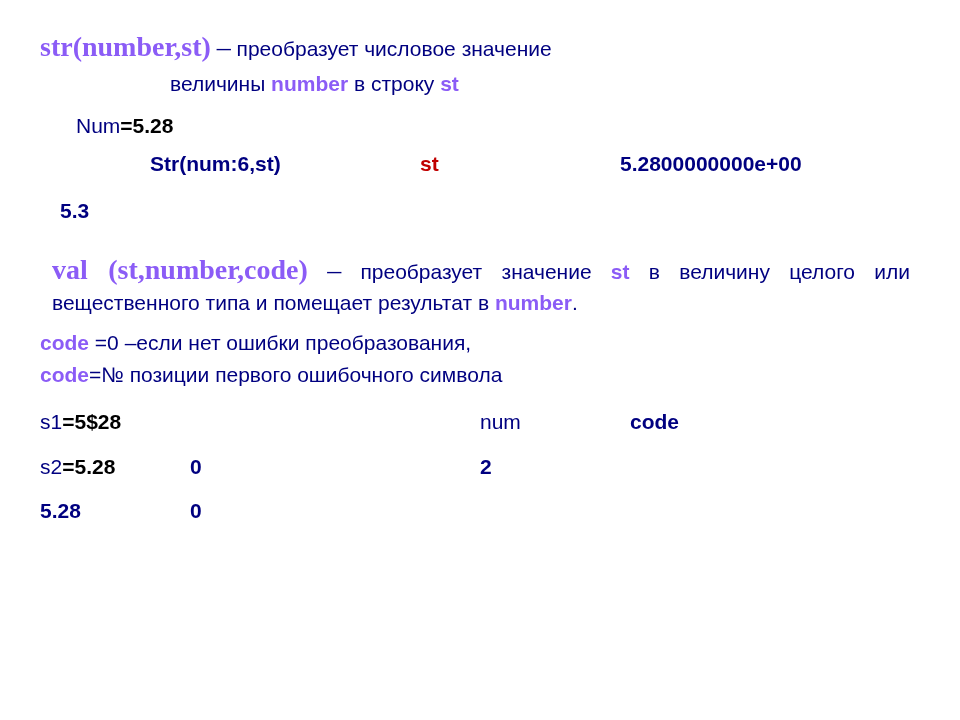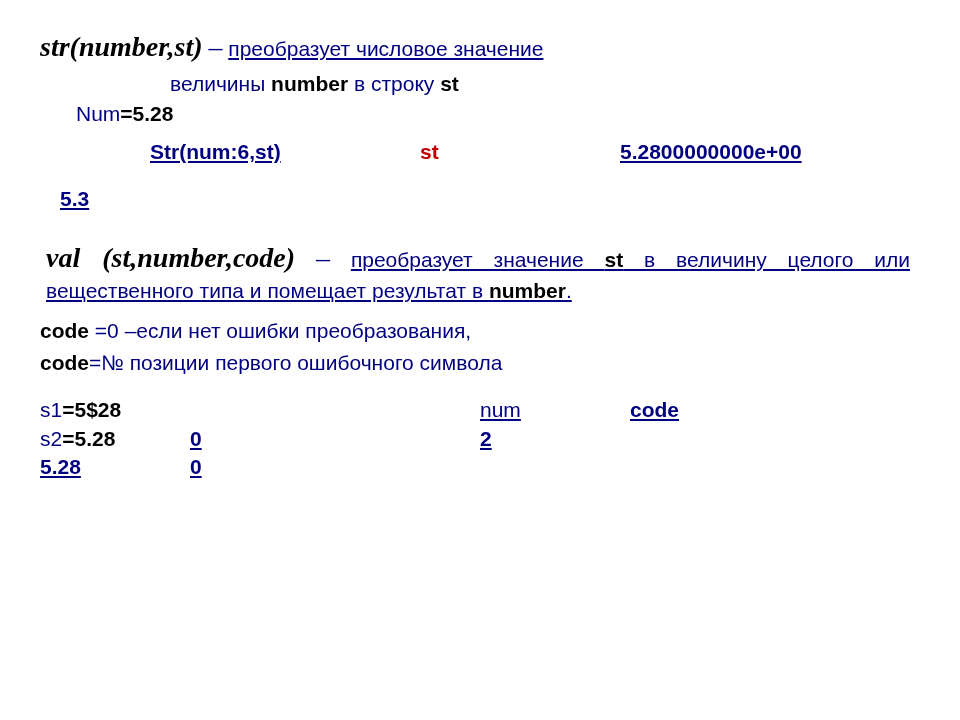--- a/index.html
+++ b/index.html
@@ -8,51 +8,50 @@
     font-family: Arial, Helvetica, sans-serif;
     background: #ffffff;
     width: 960px;
     height: 720px;
     box-sizing: border-box;
     color: #000080;
     font-size: 21px;
     line-height: 1.35;
   }
   .title1 {
-    color: #000000;
+    color: #8b5cf6;
     font-weight: bold;
-    font-style: italic;
     font-family: "Times New Roman", serif;
     font-size: 28px;
   }
   .dash {
     font-family: "Times New Roman", serif;
     font-size: 28px;
     color: #000080;
   }
-  .navy { color: #000080; text-decoration: underline; }
-  .red  { color: #000000; }
+  .navy { color: #000080; }
+  .red  { color: #8b5cf6; }
   .bold { font-weight: bold; }
   .row1 {
     text-align: justify;
     margin-bottom: 4px;
   }
   .ind1 { margin-left: 130px; margin-top: 4px; }
-  .ind-num { margin-left: 36px; margin-top: 2px; margin-bottom: 10px; }
+  .ind-num { margin-left: 36px; margin-top: 14px; margin-bottom: 10px; }
   .tbl { display: grid; grid-template-columns: 90px 270px 200px 200px; margin-left: 20px; row-gap: 18px; }
   .hdr { font-weight: bold; }
   .stlab { font-weight: bold; color: #c00000; }
   .section2 { margin-top: 26px; }
   .justify {
     text-align: justify;
     margin-left: 60px;
     margin-right: 10px;
   }
   .codeexp { margin-top: 10px; line-height: 1.5; }
-  .bottom { display: grid; grid-template-columns: 150px 290px 150px 120px; margin-top: 18px; align-items: baseline; }
+  .bottom { display: grid; grid-template-columns: 150px 290px 150px 120px; margin-top: 18px; row-gap: 16px; align-items: baseline; }
   .blk { color: #000; }
 </style>
 </head>
 <body>
 
 <div class="row1">
   <span class="title1">str(number,st)</span>
   <span class="dash">–</span>
   <span class="navy">преобразует числовое значение</span>
 </div>
@@ -67,21 +66,21 @@
 <div class="tbl">
   <div></div>
   <div class="hdr navy">Str(num:6,st)</div>
 
   <div class="stlab">st</div>
   <div class="hdr navy">5.2800000000e+00</div>
   <div class="hdr navy">5.3</div>
 </div>
 
 <div class="section2">
-  <div class="justify" style="margin-left:6px;">
+  <div class="justify" style="margin-left:12px;">
     <span class="title1">val (st,number,code)</span>
     <span class="dash">–</span>
     <span class="navy" style="display:inline;">
       <span>преобразует значение </span><span class="red bold">st</span><span> в величину целого или вещественного типа и помещает результат в </span><span class="red bold">number</span><span>.</span>
     </span>
   </div>
 
   <div class="codeexp">
     <div>
       <span class="red bold">сode</span><span> =0 –если нет ошибки преобразования,</span>

